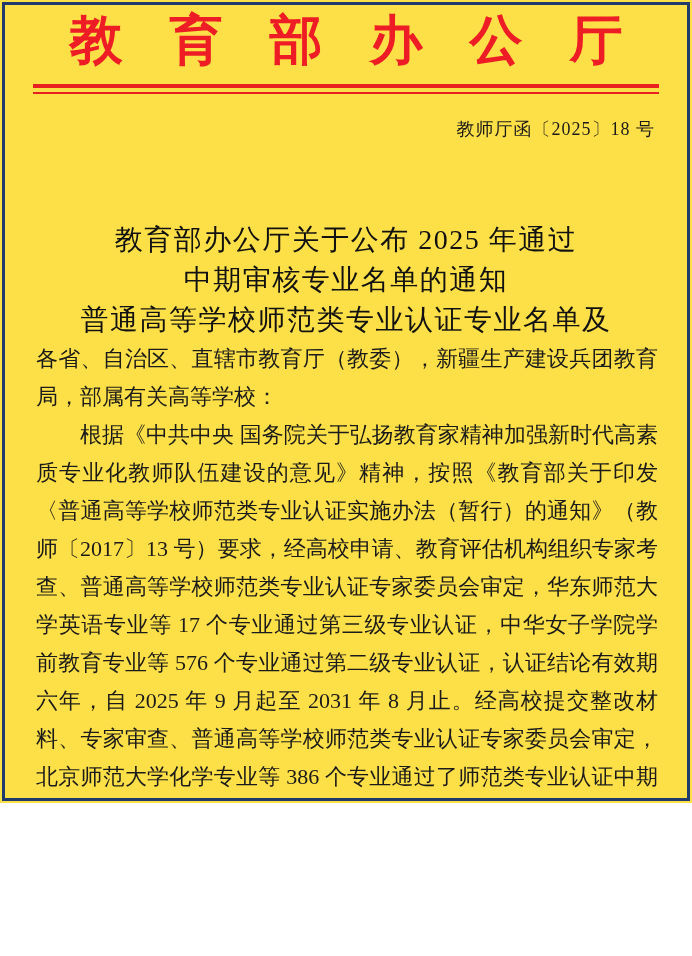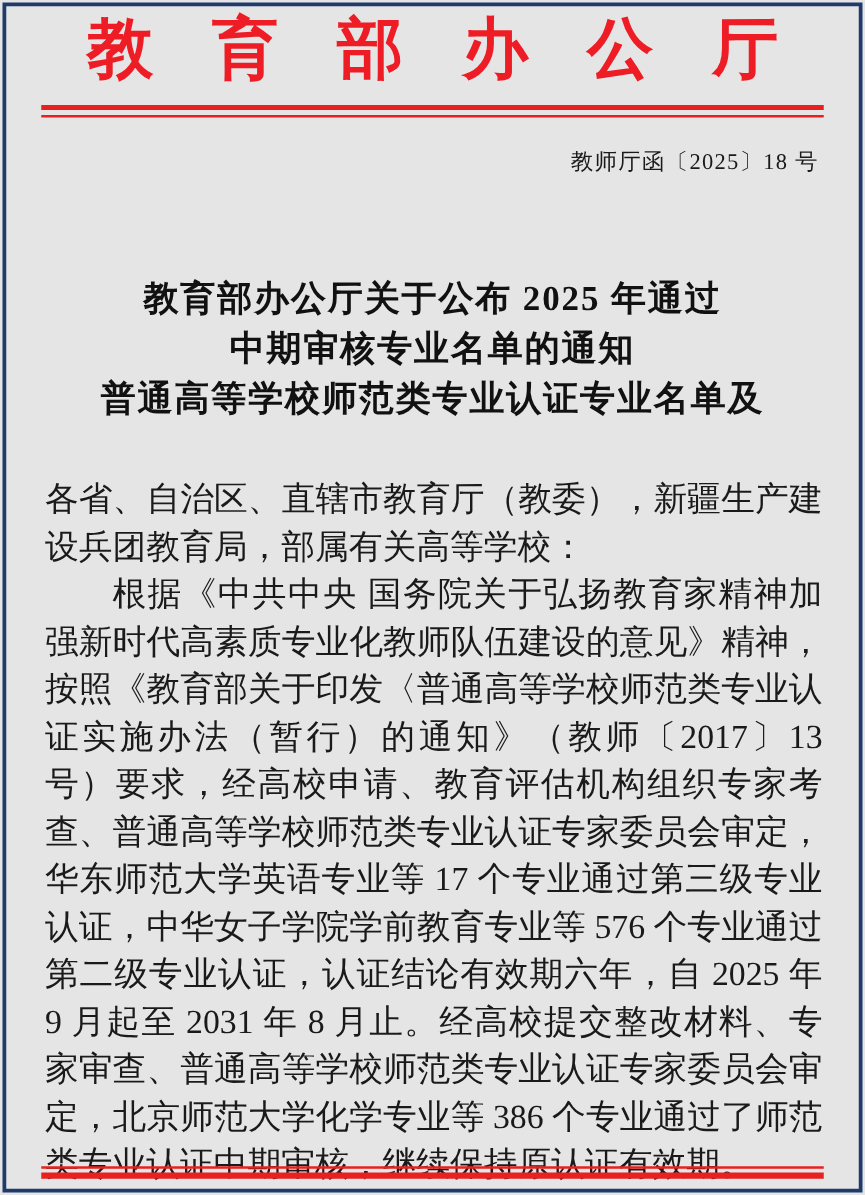--- a/index.html
+++ b/index.html
@@ -4,22 +4,22 @@
 <style>
   html, body {
     margin: 0;
     padding: 0;
     background: #ffffff;
     font-family: "Liberation Serif", serif;
   }
   .page {
     position: relative;
     width: 692px;
-    height: 956px;
-    background: #e5e5e5;
+    height: 803px;
+    background: #fde047;
     box-sizing: border-box;
     overflow: hidden;
   }
   .frame {
     position: absolute;
     left: 2px; top: 2px; right: 2px; bottom: 2px;
     border: 3px solid #1f3a6b;
     pointer-events: none;
   }
   
@@ -50,31 +50,31 @@
     font-size: 18px;
     line-height: 26px;
     color: #1a1a1a;
     letter-spacing: 1px;
   }
   
   .title {
     position: absolute;
     top: 220px; left: 20px; right: 20px;
     text-align: center;
-    font-weight: bold;
+    font-weight: normal;
     color: #111111;
     font-size: 28px;
     line-height: 40px;
     letter-spacing: 1.5px;
   }
   
   .body-text {
     position: absolute;
-    top: 380px; left: 36px; right: 34px;
-    font-size: 27px;
+    top: 340px; left: 36px; right: 34px;
+    font-size: 22px;
     line-height: 38px;
     color: #1a1a1a;
     text-align: justify;
     text-justify: inter-ideograph;
   }
   .body-text p { margin: 0; }
   .body-text p.indent { text-indent: 2em; }
   
   .rule-bottom {
     position: absolute;

